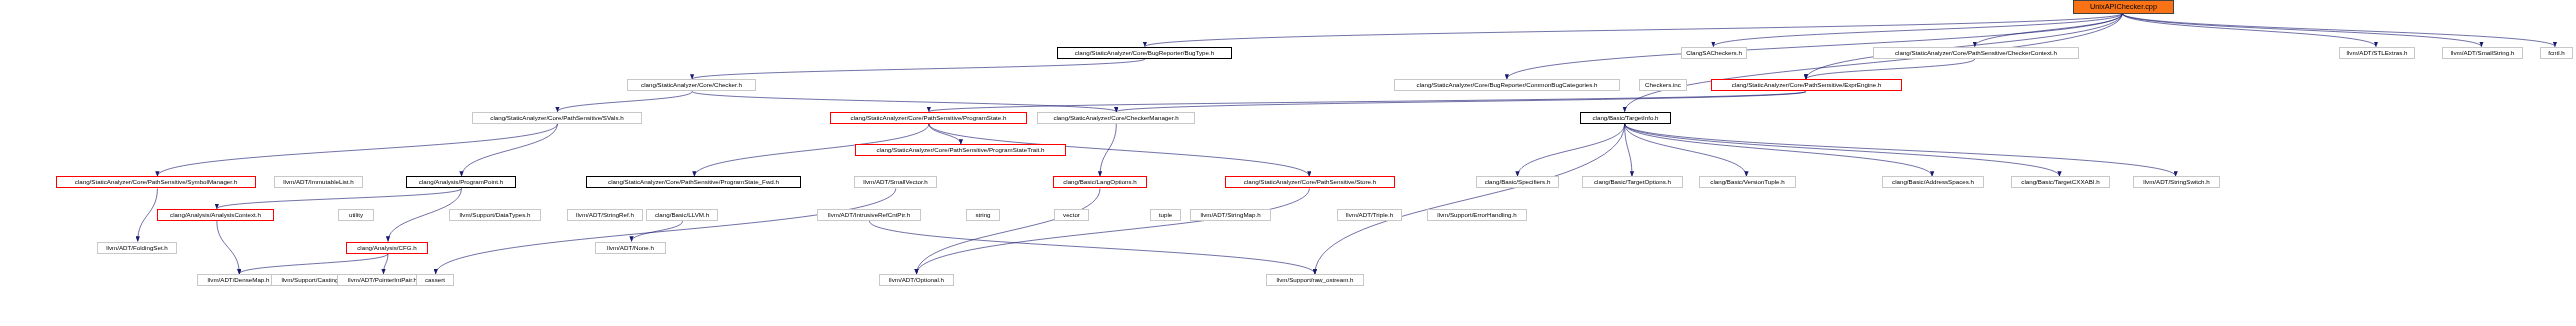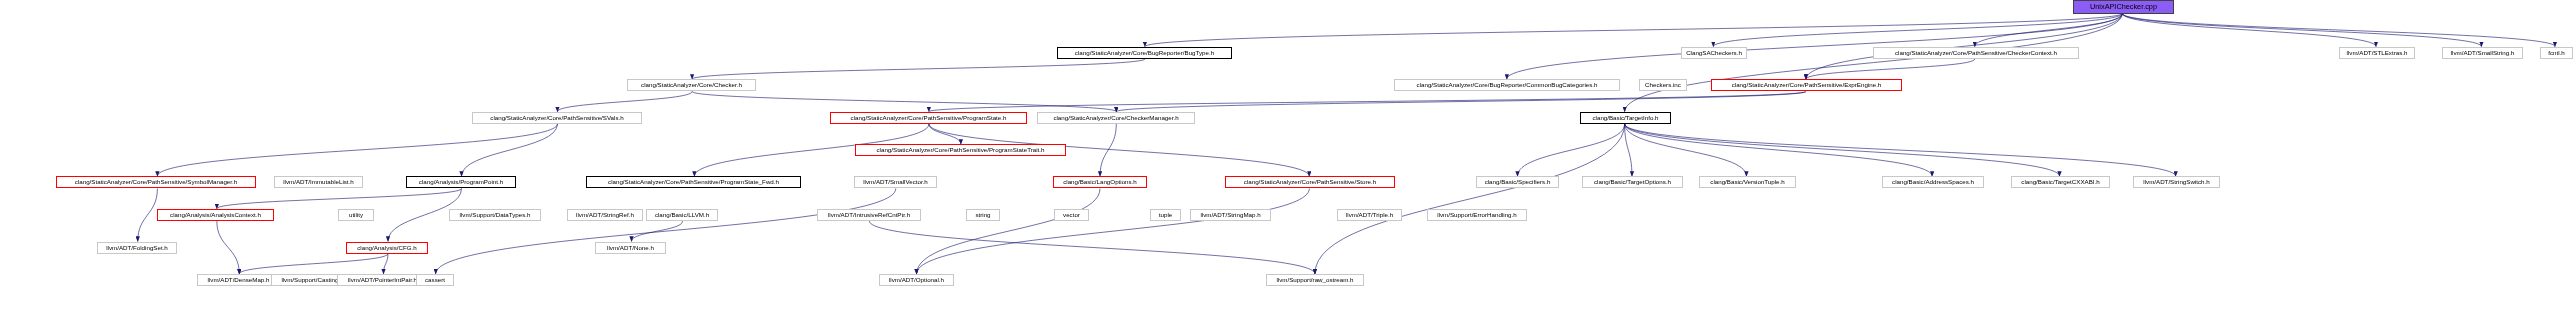--- a/index.html
+++ b/index.html
@@ -2,21 +2,21 @@
 <html style="font-size:9px"><head>
 <meta charset="utf-8">
 <style>
   html,body{margin:0;padding:0;background:#ffffff;}
   #canvas{position:relative;width:2576px;height:326px;background:#fff;
           font-family:"Liberation Sans","DejaVu Sans",sans-serif;overflow:hidden;}
   .node{position:absolute;box-sizing:border-box;display:flex;align-items:center;
         justify-content:center;white-space:nowrap;height:12.4px;font-size:6.2px;
         line-height:6.2px;color:#000;background:#ffffff;border:0.6px solid #a0a0a0;
         padding:0 2.8px;z-index:5;}
-  .node.root{background:#8b5cf6;border:0.6px solid #404040;font-size:7.3px;height:13.5px;}
+  .node.root{background:#f97316;border:0.6px solid #404040;font-size:7.3px;height:13.5px;}
   .node.red{border:0.6px solid #ff0000;}
   .node.blk{border:0.6px solid #000000;}
   .node.plain{border:0.6px solid #c8c8c8;}
   svg.edges{position:absolute;left:0;top:0;width:2576px;height:326px;z-index:1;}
 </style>
 </head>
 <body>
 
 <div id="canvas">
   <svg class="edges" viewBox="0 0 4586 581" width="2576" height="326">

